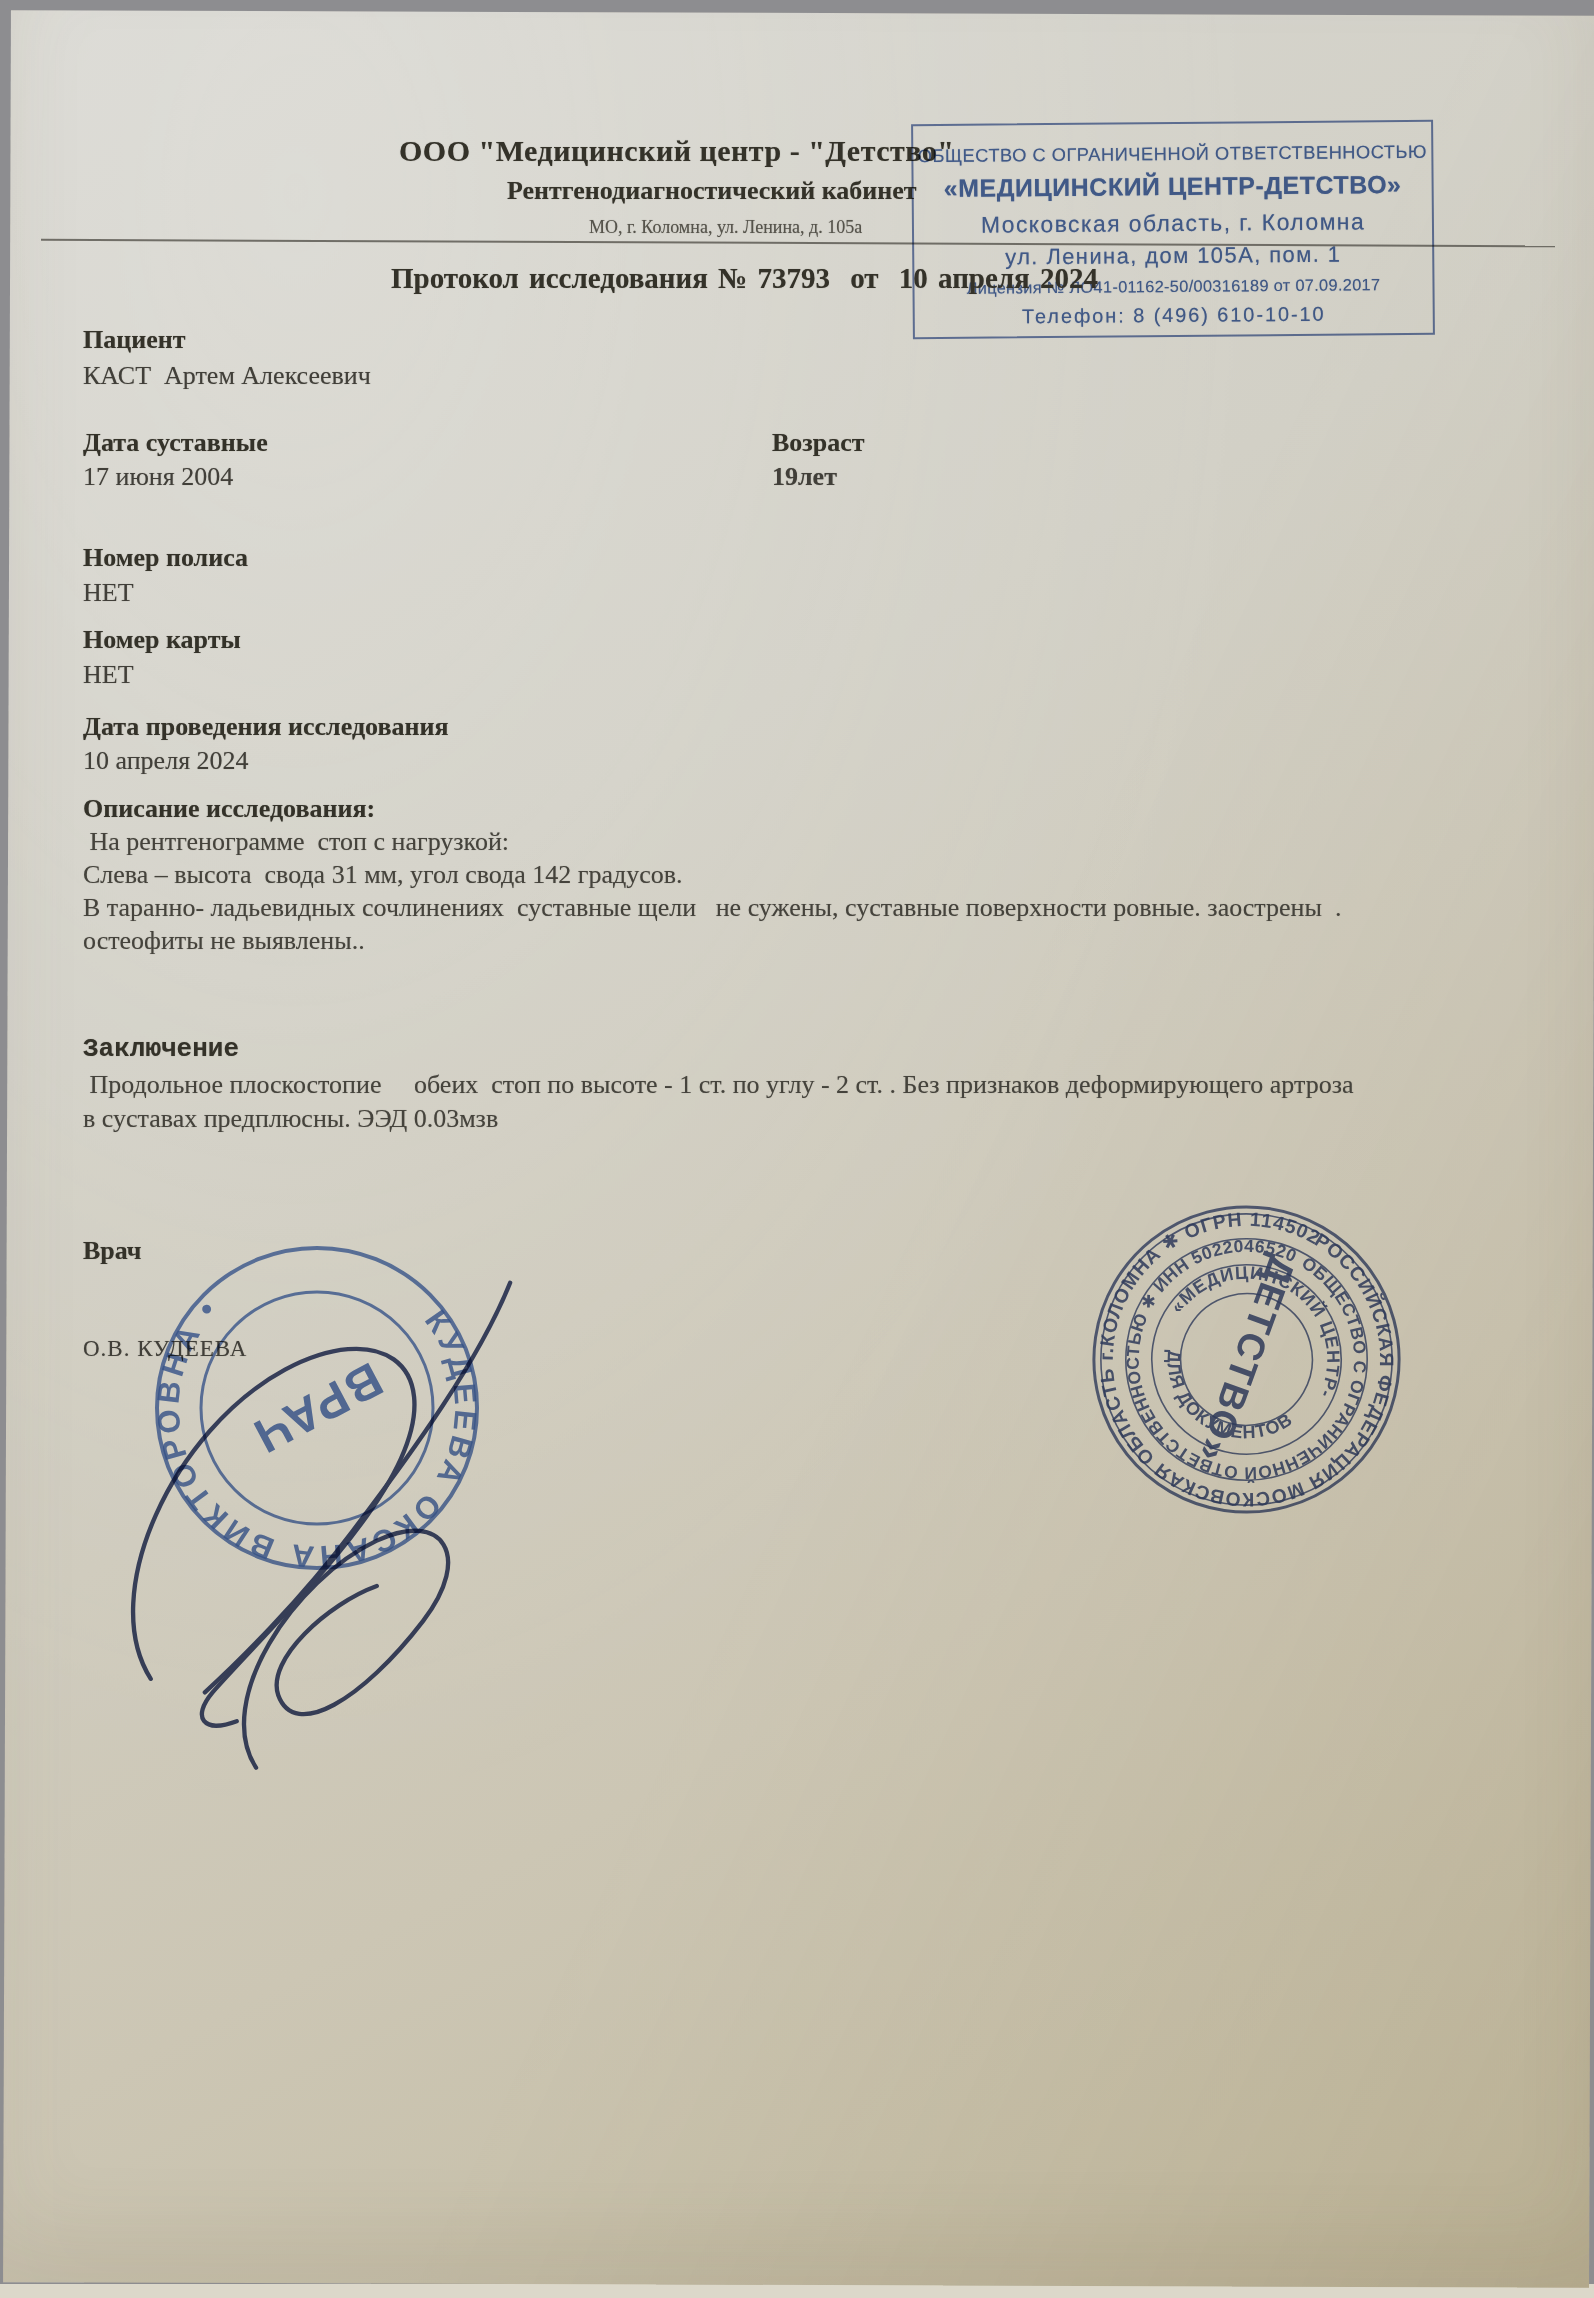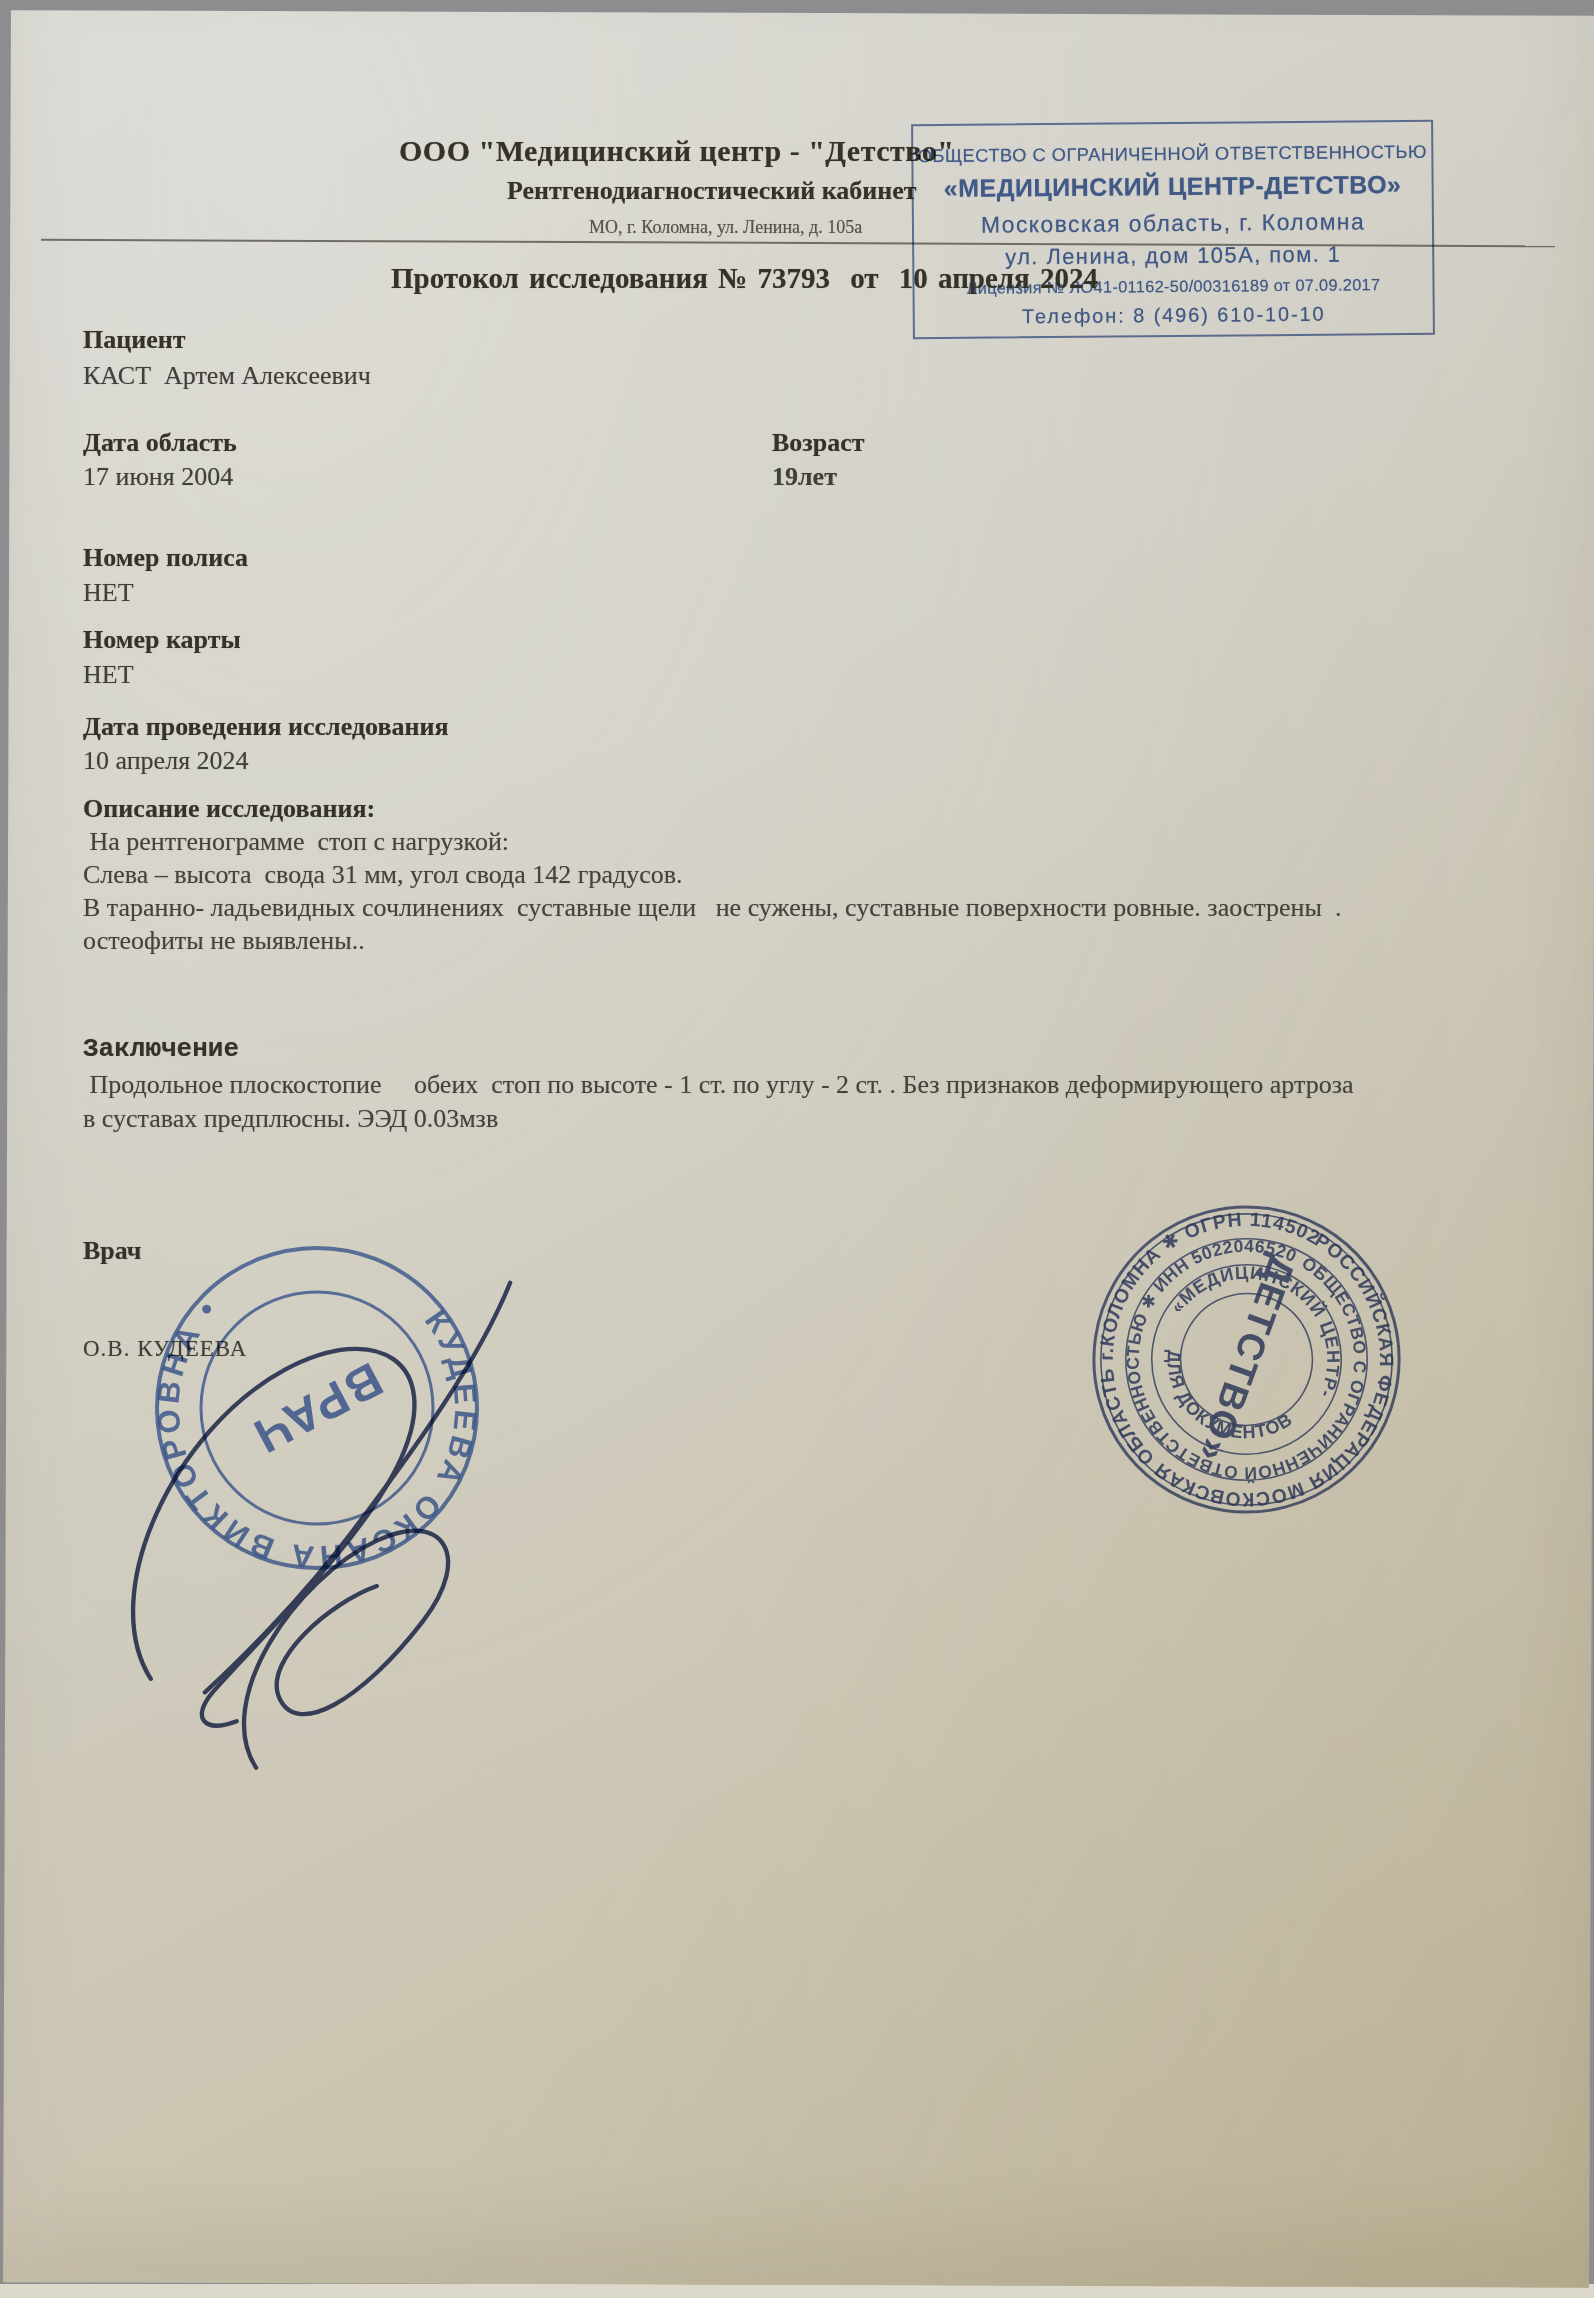--- a/index.html
+++ b/index.html
@@ -57,21 +57,21 @@
     <div class="ln cs4">ул. Ленина, дом 105А, пом. 1</div>
     <div class="ln cs5">Лицензия № ЛО41-01162-50/00316189 от 07.09.2017</div>
     <div class="ln cs6">Телефон: 8 (496) 610-10-10</div>
   </div>
 
   <div class="txt b" style="left:391px;top:262px;font-size:29px;word-spacing:2.9px;z-index:3;">Протокол исследования № 73793  от  10 апреля 2024</div>
 
   <div class="txt b" style="left:83px;top:325px;font-size:26px;">Пациент</div>
   <div class="txt" style="left:83px;top:361px;font-size:26px;">КАСТ  Артем Алексеевич</div>
 
-  <div class="txt b" style="left:83px;top:428px;font-size:26px;">Дата область</div>
+  <div class="txt b" style="left:83px;top:428px;font-size:26px;">Дата суставные</div>
   <div class="txt" style="left:83px;top:462px;font-size:26px;">17 июня 2004</div>
   <div class="txt b" style="left:772px;top:428px;font-size:26px;">Возраст</div>
   <div class="txt" style="left:772px;top:462px;font-size:26px;font-weight:bold;">19лет</div>
 
   <div class="txt b" style="left:83px;top:543px;font-size:26px;">Номер полиса</div>
   <div class="txt" style="left:83px;top:578px;font-size:26px;">НЕТ</div>
 
   <div class="txt b" style="left:83px;top:625px;font-size:26px;">Номер карты</div>
   <div class="txt" style="left:83px;top:660px;font-size:26px;">НЕТ</div>
 

